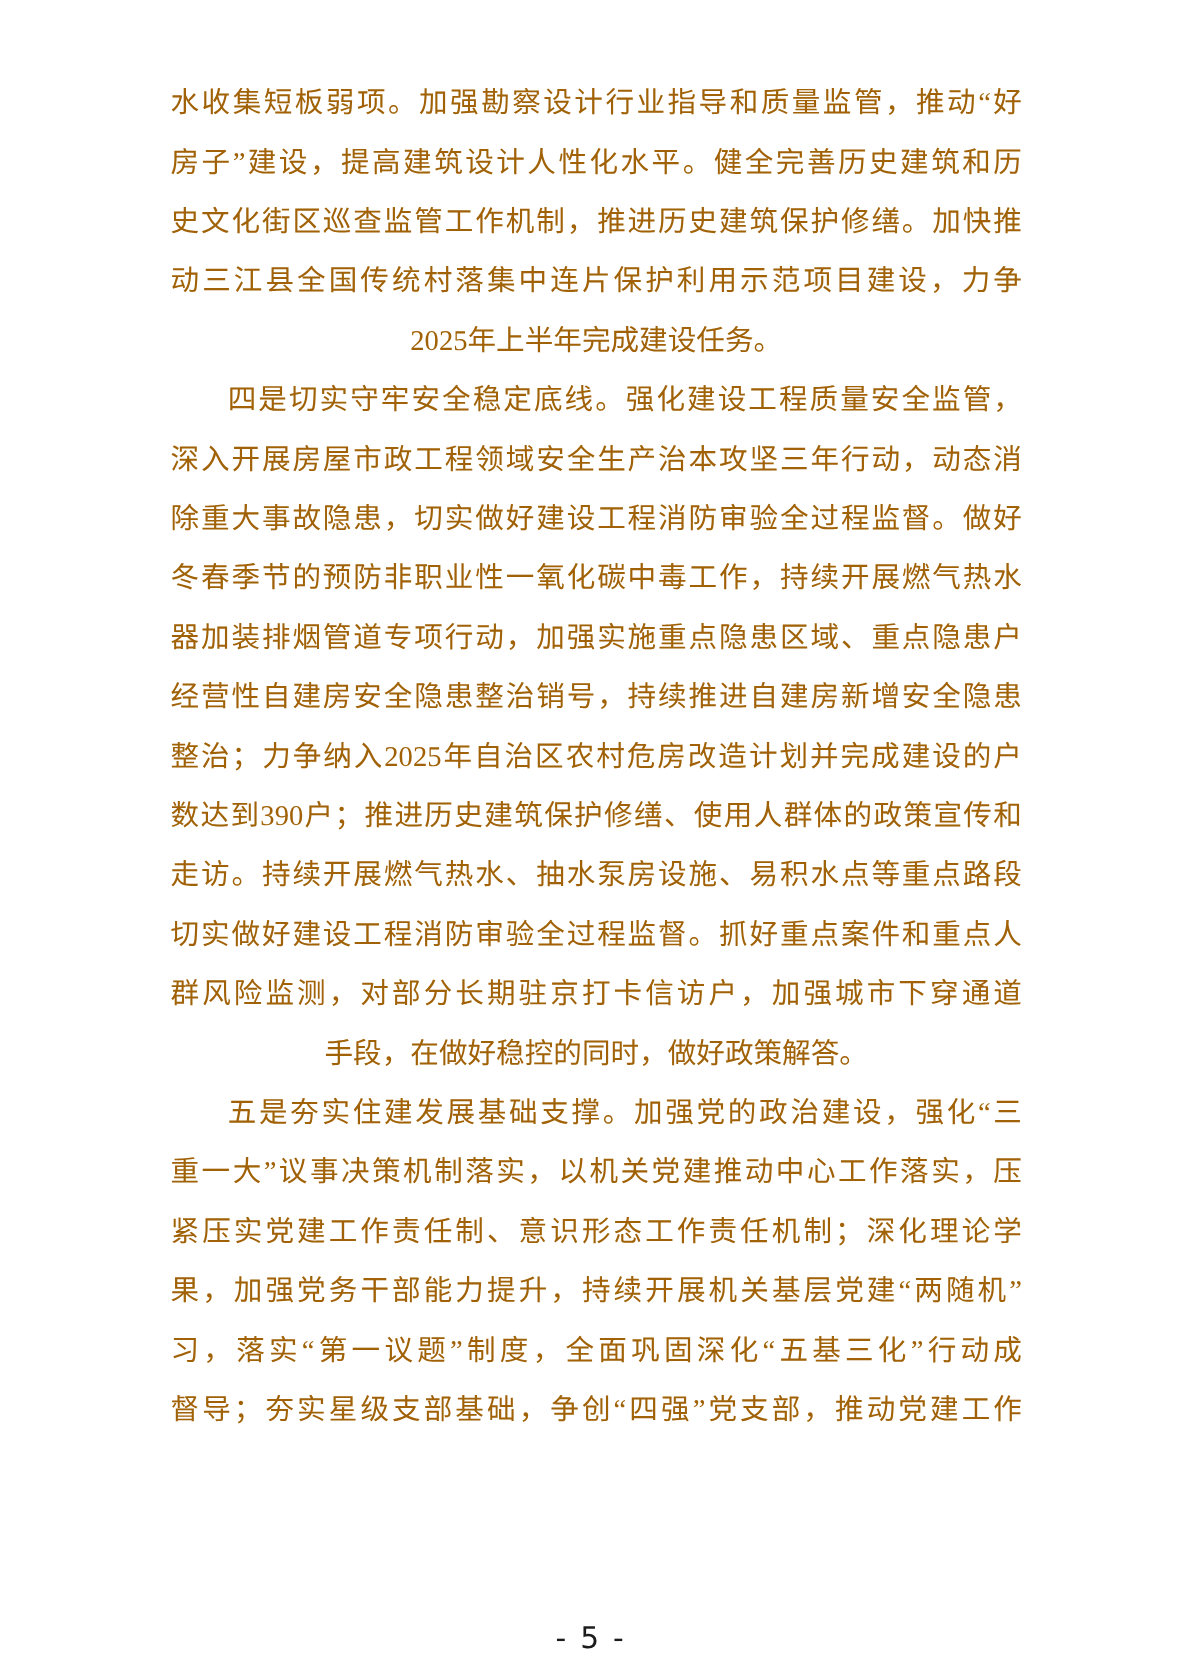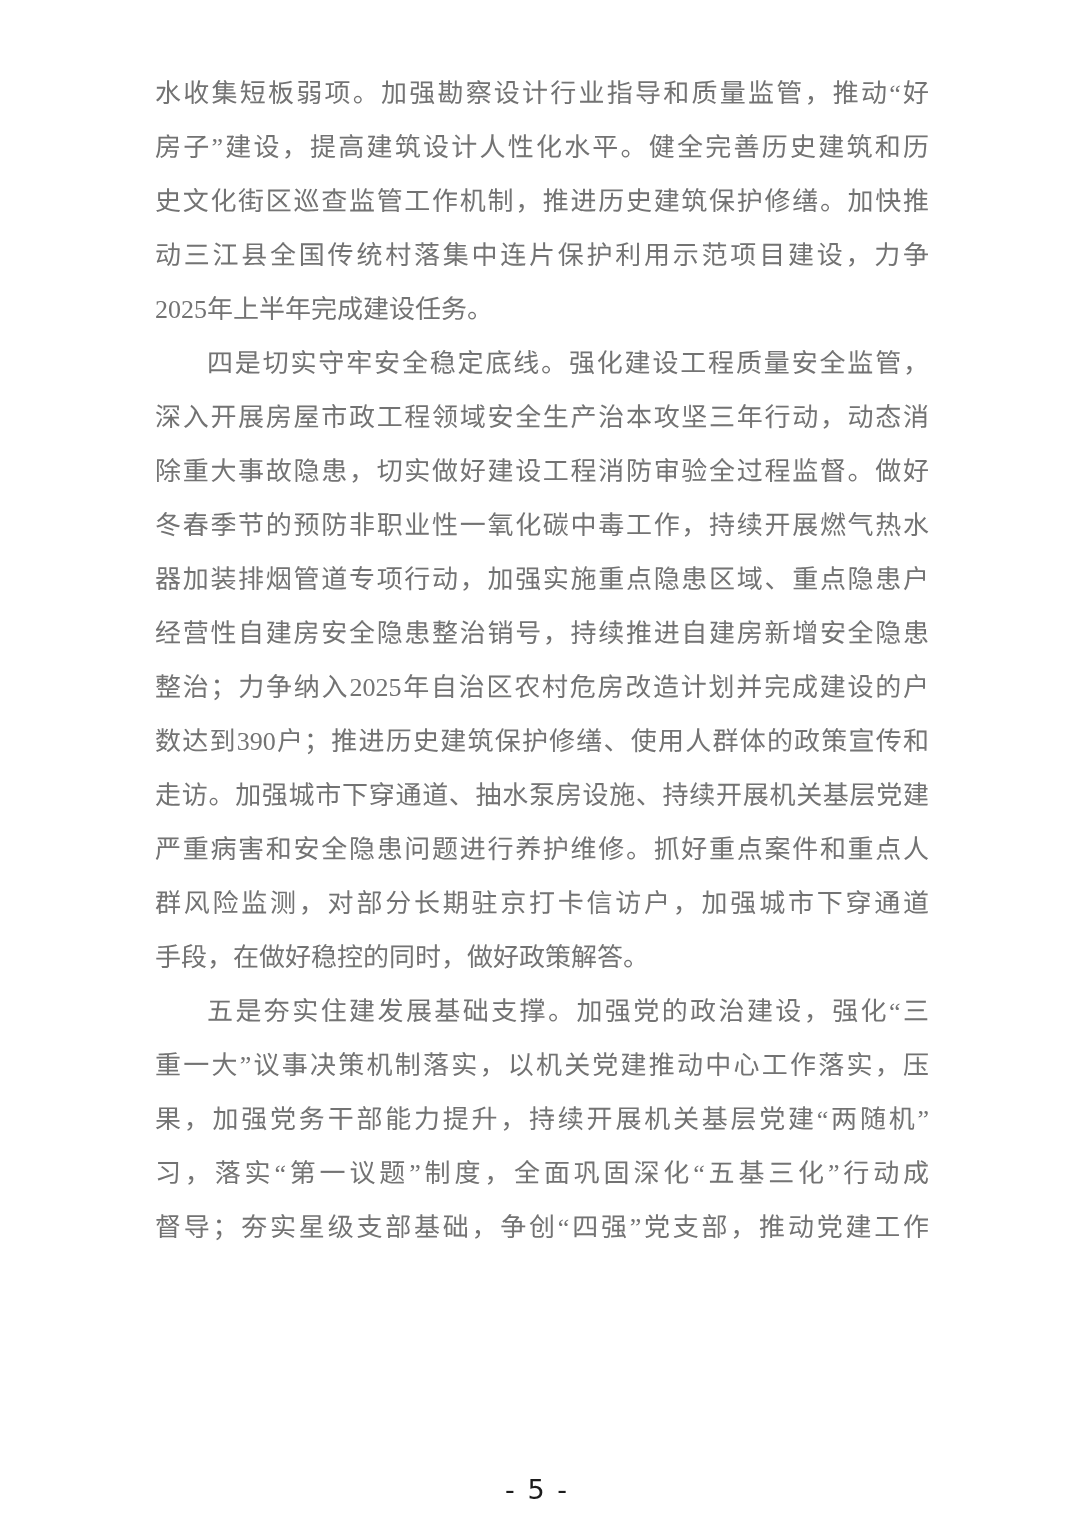--- a/index.html
+++ b/index.html
@@ -15,26 +15,26 @@
     overflow: hidden;
     font-family: "Liberation Serif", "DejaVu Serif", serif;
   }
   .text-block {
     position: absolute;
     left: 155px;
     top: 67px;
     width: 774px;
     font-size: 26px;
     line-height: 54px;
-    color: #737373;
+    color: #a16207;
     font-weight: 400;
   }
   .line {
     height: 54px;
-    text-align: left;
+    text-align: center;
     white-space: normal;
   }
   .line.fill {
     text-align: justify;
     text-align-last: justify;
     text-justify: inter-character;
   }
   .line.indent {
     text-indent: 52px;
   }
@@ -61,24 +61,25 @@
       <div class="line fill">动三江县全国传统村落集中连片保护利用示范项目建设，力争</div>
       <div class="line">2025年上半年完成建设任务。</div>
       <div class="line fill indent">四是切实守牢安全稳定底线。强化建设工程质量安全监管，</div>
       <div class="line fill">深入开展房屋市政工程领域安全生产治本攻坚三年行动，动态消</div>
       <div class="line fill">除重大事故隐患，切实做好建设工程消防审验全过程监督。做好</div>
       <div class="line fill">冬春季节的预防非职业性一氧化碳中毒工作，持续开展燃气热水</div>
       <div class="line fill">器加装排烟管道专项行动，加强实施重点隐患区域、重点隐患户</div>
       <div class="line fill">经营性自建房安全隐患整治销号，持续推进自建房新增安全隐患</div>
       <div class="line fill">整治；力争纳入2025年自治区农村危房改造计划并完成建设的户</div>
       <div class="line fill">数达到390户；推进历史建筑保护修缮、使用人群体的政策宣传和</div>
-      <div class="line fill">走访。加强城市下穿通道、抽水泵房设施、持续开展机关基层党建</div>
-      <div class="line fill">严重病害和安全隐患问题进行养护维修。抓好重点案件和重点人</div>
+      <div class="line fill">走访。持续开展燃气热水、抽水泵房设施、易积水点等重点路段</div>
+      <div class="line fill">切实做好建设工程消防审验全过程监督。抓好重点案件和重点人</div>
       <div class="line fill">群风险监测，对部分长期驻京打卡信访户，加强城市下穿通道</div>
       <div class="line">手段，在做好稳控的同时，做好政策解答。</div>
       <div class="line fill indent">五是夯实住建发展基础支撑。加强党的政治建设，强化“三</div>
       <div class="line fill">重一大”议事决策机制落实，以机关党建推动中心工作落实，压</div>
+      <div class="line fill">紧压实党建工作责任制、意识形态工作责任机制；深化理论学</div>
       <div class="line fill">果，加强党务干部能力提升，持续开展机关基层党建“两随机”</div>
       <div class="line fill">习，落实“第一议题”制度，全面巩固深化“五基三化”行动成</div>
       <div class="line fill">督导；夯实星级支部基础，争创“四强”党支部，推动党建工作</div>
     </div>
   <div class="page-number">- 5 -</div>
 </div>
 
 </body></html>

